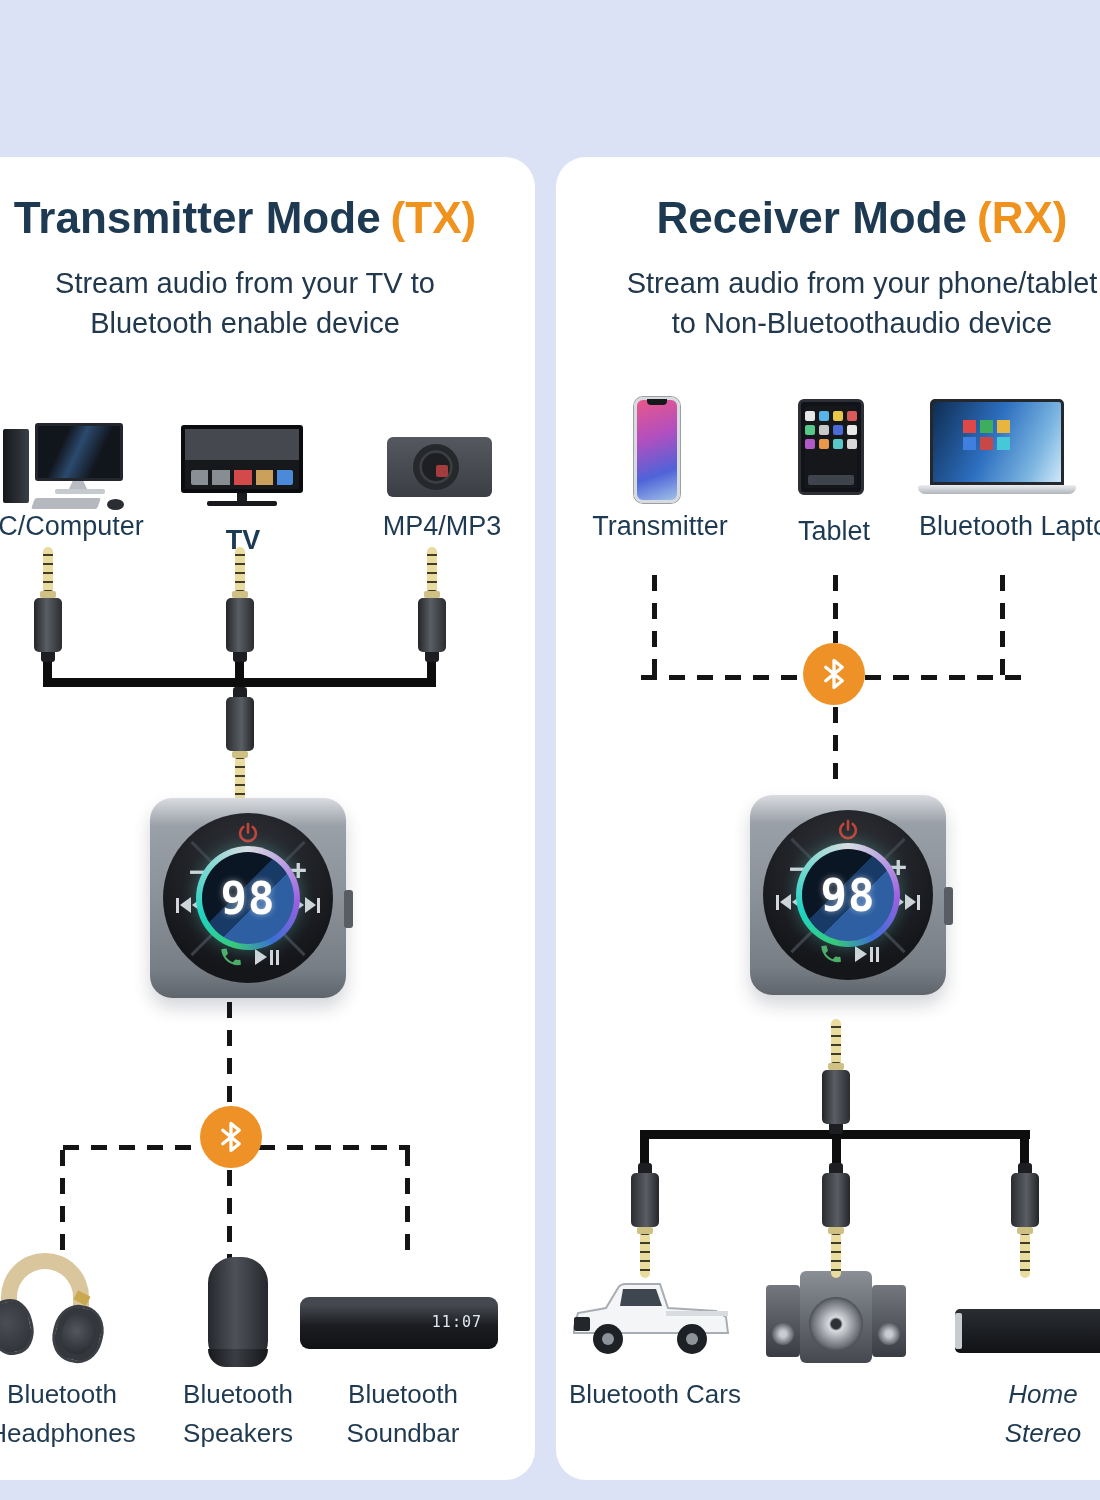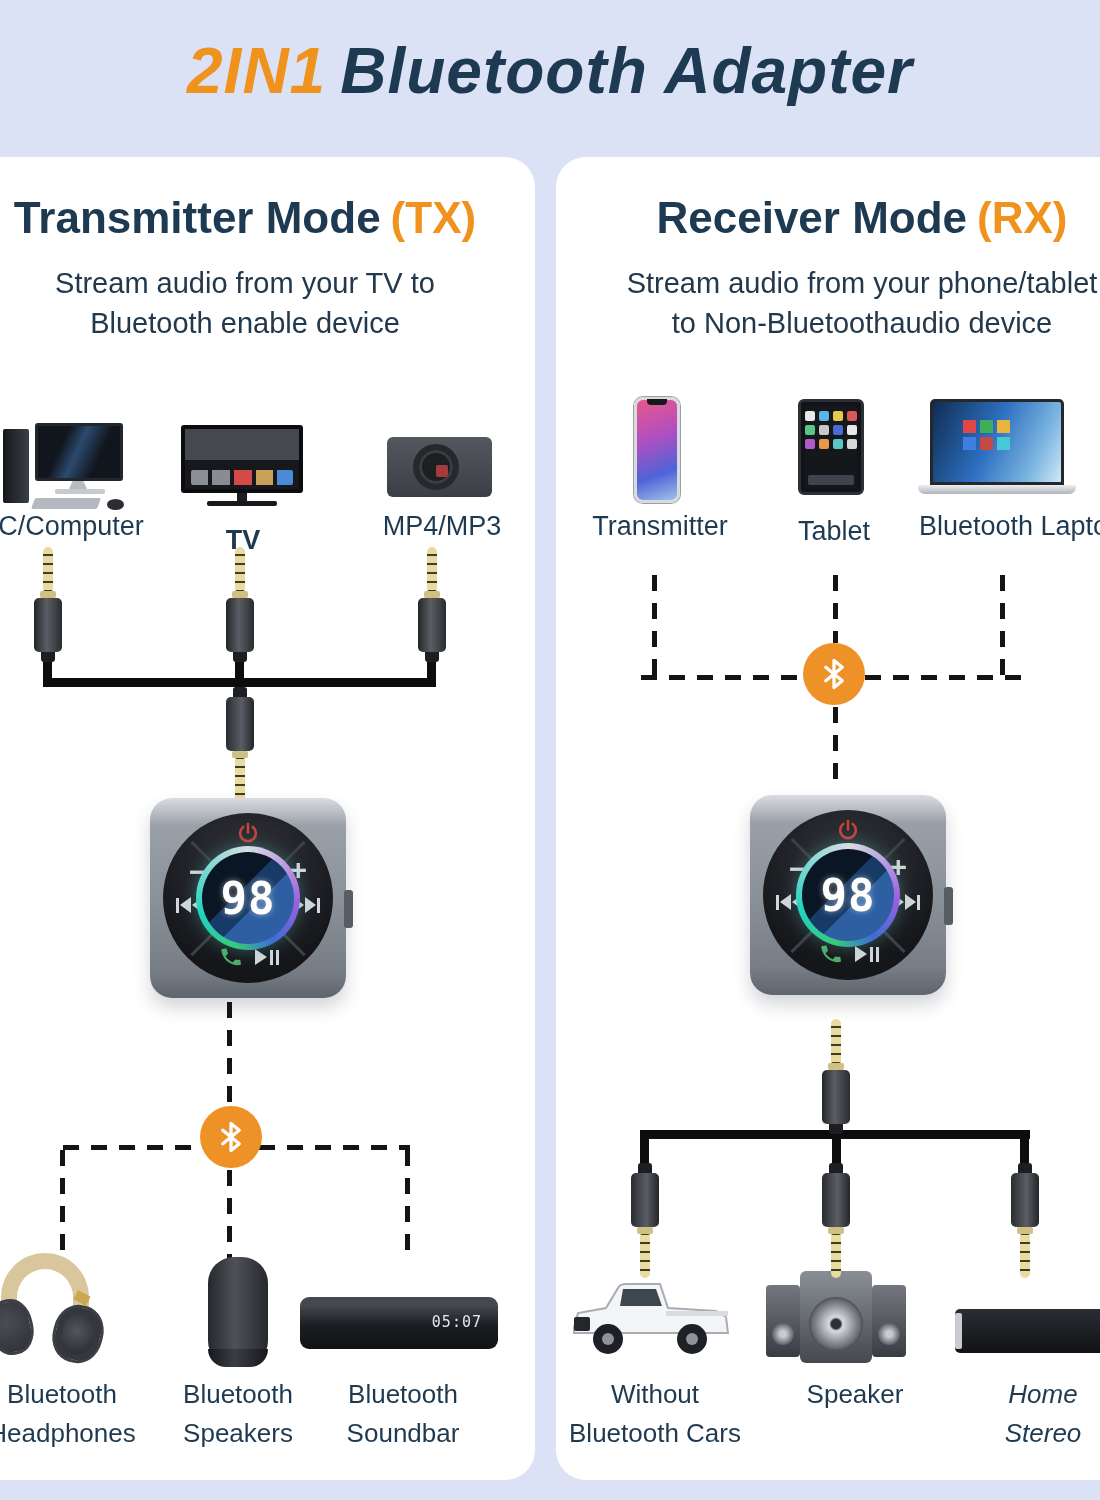--- a/index.html
+++ b/index.html
@@ -152,23 +152,20 @@
   .ss-cone { position:absolute; left:9px; top:26px; width:54px; height:54px; border-radius:50%;
     background:radial-gradient(circle,#2e3136 12%,#d8dbdf 18%,#6b6f75 62%,#2e3136 78%); }
   .img-stereo { border-radius:5px; background:linear-gradient(180deg,#2a2d32,#101215); }
   .img-stereo::before { content:""; position:absolute; left:0; top:4px; width:7px; height:36px; background:#c8ccd1; border-radius:2px; }
 </style>
 </head>
 <body>
 
 <div class="page">
 
-  <div class="main-title">
-    <span class="accent">2IN1</span><span>Bluetooth Adapter</span>
-  </div>
 
   <div class="card card-left">
     <div class="card-heading">
       <span>Transmitter Mode</span><span class="tag">(TX)</span>
     </div>
     <div class="card-sub">
       <div>Stream audio from your TV to</div>
       <div>Bluetooth enable device</div>
     </div>
 
@@ -277,21 +274,21 @@
     <div class="img" style="left:32px;top:1096px;width:125px;height:115px;">
       <div class="hp-band"></div>
         <div class="hp-hinge"></div>
         <div class="hp-cup-l"></div>
         <div class="hp-cup-r"></div>
     </div>
     <div class="img img-spk" style="left:253px;top:1100px;width:60px;height:110px;">
       <div class="spk-base"></div>
     </div>
     <div class="img img-sbar" style="left:345px;top:1140px;width:198px;height:52px;">
-      <div class="sb-clock">05:07</div>
+      <div class="sb-clock">11:07</div>
     </div>
 
     <div class="lbl2" style="left:107px;top:1218px;">
       <div>Bluetooth</div>
         <div>Headphones</div>
     </div>
     <div class="lbl2" style="left:283px;top:1218px;">
       <div>Bluetooth</div>
         <div>Speakers</div>
     </div>
@@ -433,25 +430,23 @@
     <div class="img" style="left:210px;top:1112px;width:140px;height:96px;">
       <div class="ss-side" style="left:0;"></div>
         <div class="ss-side" style="right:0;"></div>
       <div class="ss-main">
           <div class="ss-cone"></div>
         </div>
     </div>
     <div class="img img-stereo" style="left:399px;top:1152px;width:170px;height:44px;"></div>
 
     <div class="lbl2" style="left:99px;top:1218px;">
-      <div>Without</div>
         <div>Bluetooth Cars</div>
     </div>
     <div class="lbl2" style="left:299px;top:1218px;">
-        <div>Speaker</div>
     </div>
     <div class="lbl2" style="left:487px;top:1218px;font-style:italic;">
       <div>Home</div>
         <div>Stereo</div>
     </div>
   </div>
 
 </div>
 
 </body></html>

